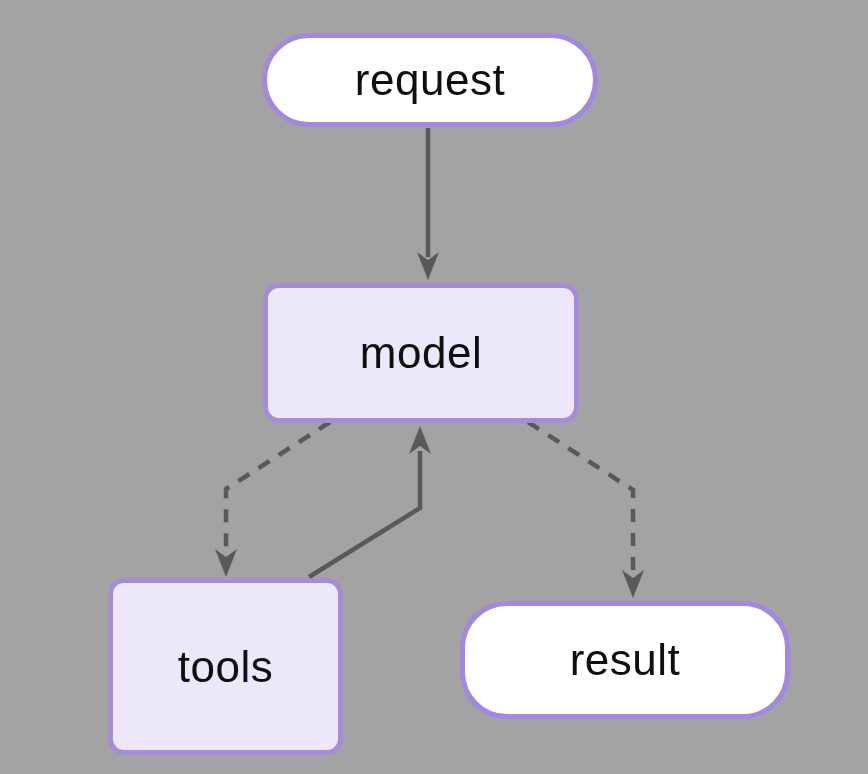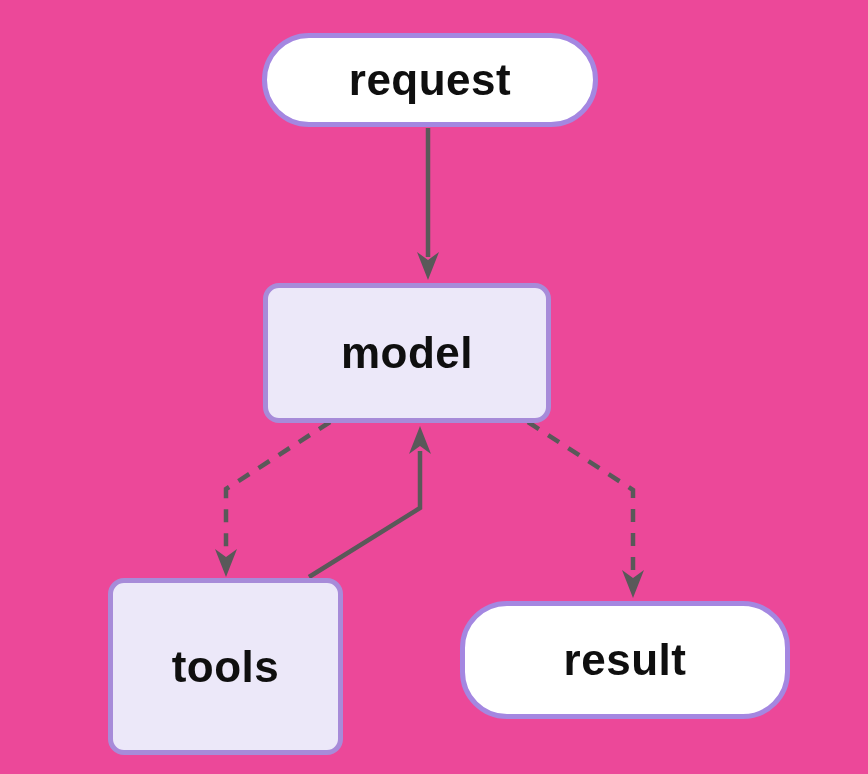--- a/index.html
+++ b/index.html
@@ -4,24 +4,23 @@
 <style>
   html, body {
     margin: 0;
     padding: 0;
     background: #ffffff;
   }
   .canvas {
     position: relative;
     width: 868px;
     height: 774px;
-    background: #ec4899;
+    background: #a3a3a3;
     overflow: hidden;
     font-family: "Liberation Sans", "DejaVu Sans", sans-serif;
-    font-weight: bold;
   }
   .edges-layer {
     position: absolute;
     left: 0;
     top: 0;
     width: 868px;
     height: 774px;
   }
   .edge {
     fill: none;
@@ -49,21 +48,21 @@
     background: #ffffff;
     border: 5px solid #a487e1;
     border-radius: 47px;
   }
   .node.rounded-rect {
     background: #ece8f9;
     border: 5px solid #a78bd9;
     border-radius: 16px;
   }
   #node-request { left: 262px; top: 33px;  width: 336px; height: 94px;  }
-  #node-model   { left: 263px; top: 283px; width: 288px; height: 140px; }
+  #node-model   { left: 263px; top: 283px; width: 316px; height: 140px; }
   #node-tools   { left: 108px; top: 578px; width: 235px; height: 177px; }
   #node-result  { left: 460px; top: 601px; width: 330px; height: 118px;  }
 </style>
 </head>
 <body>
 
 <div class="canvas">
 
   <svg class="edges-layer" viewBox="0 0 868 774" xmlns="http://www.w3.org/2000/svg">
 

